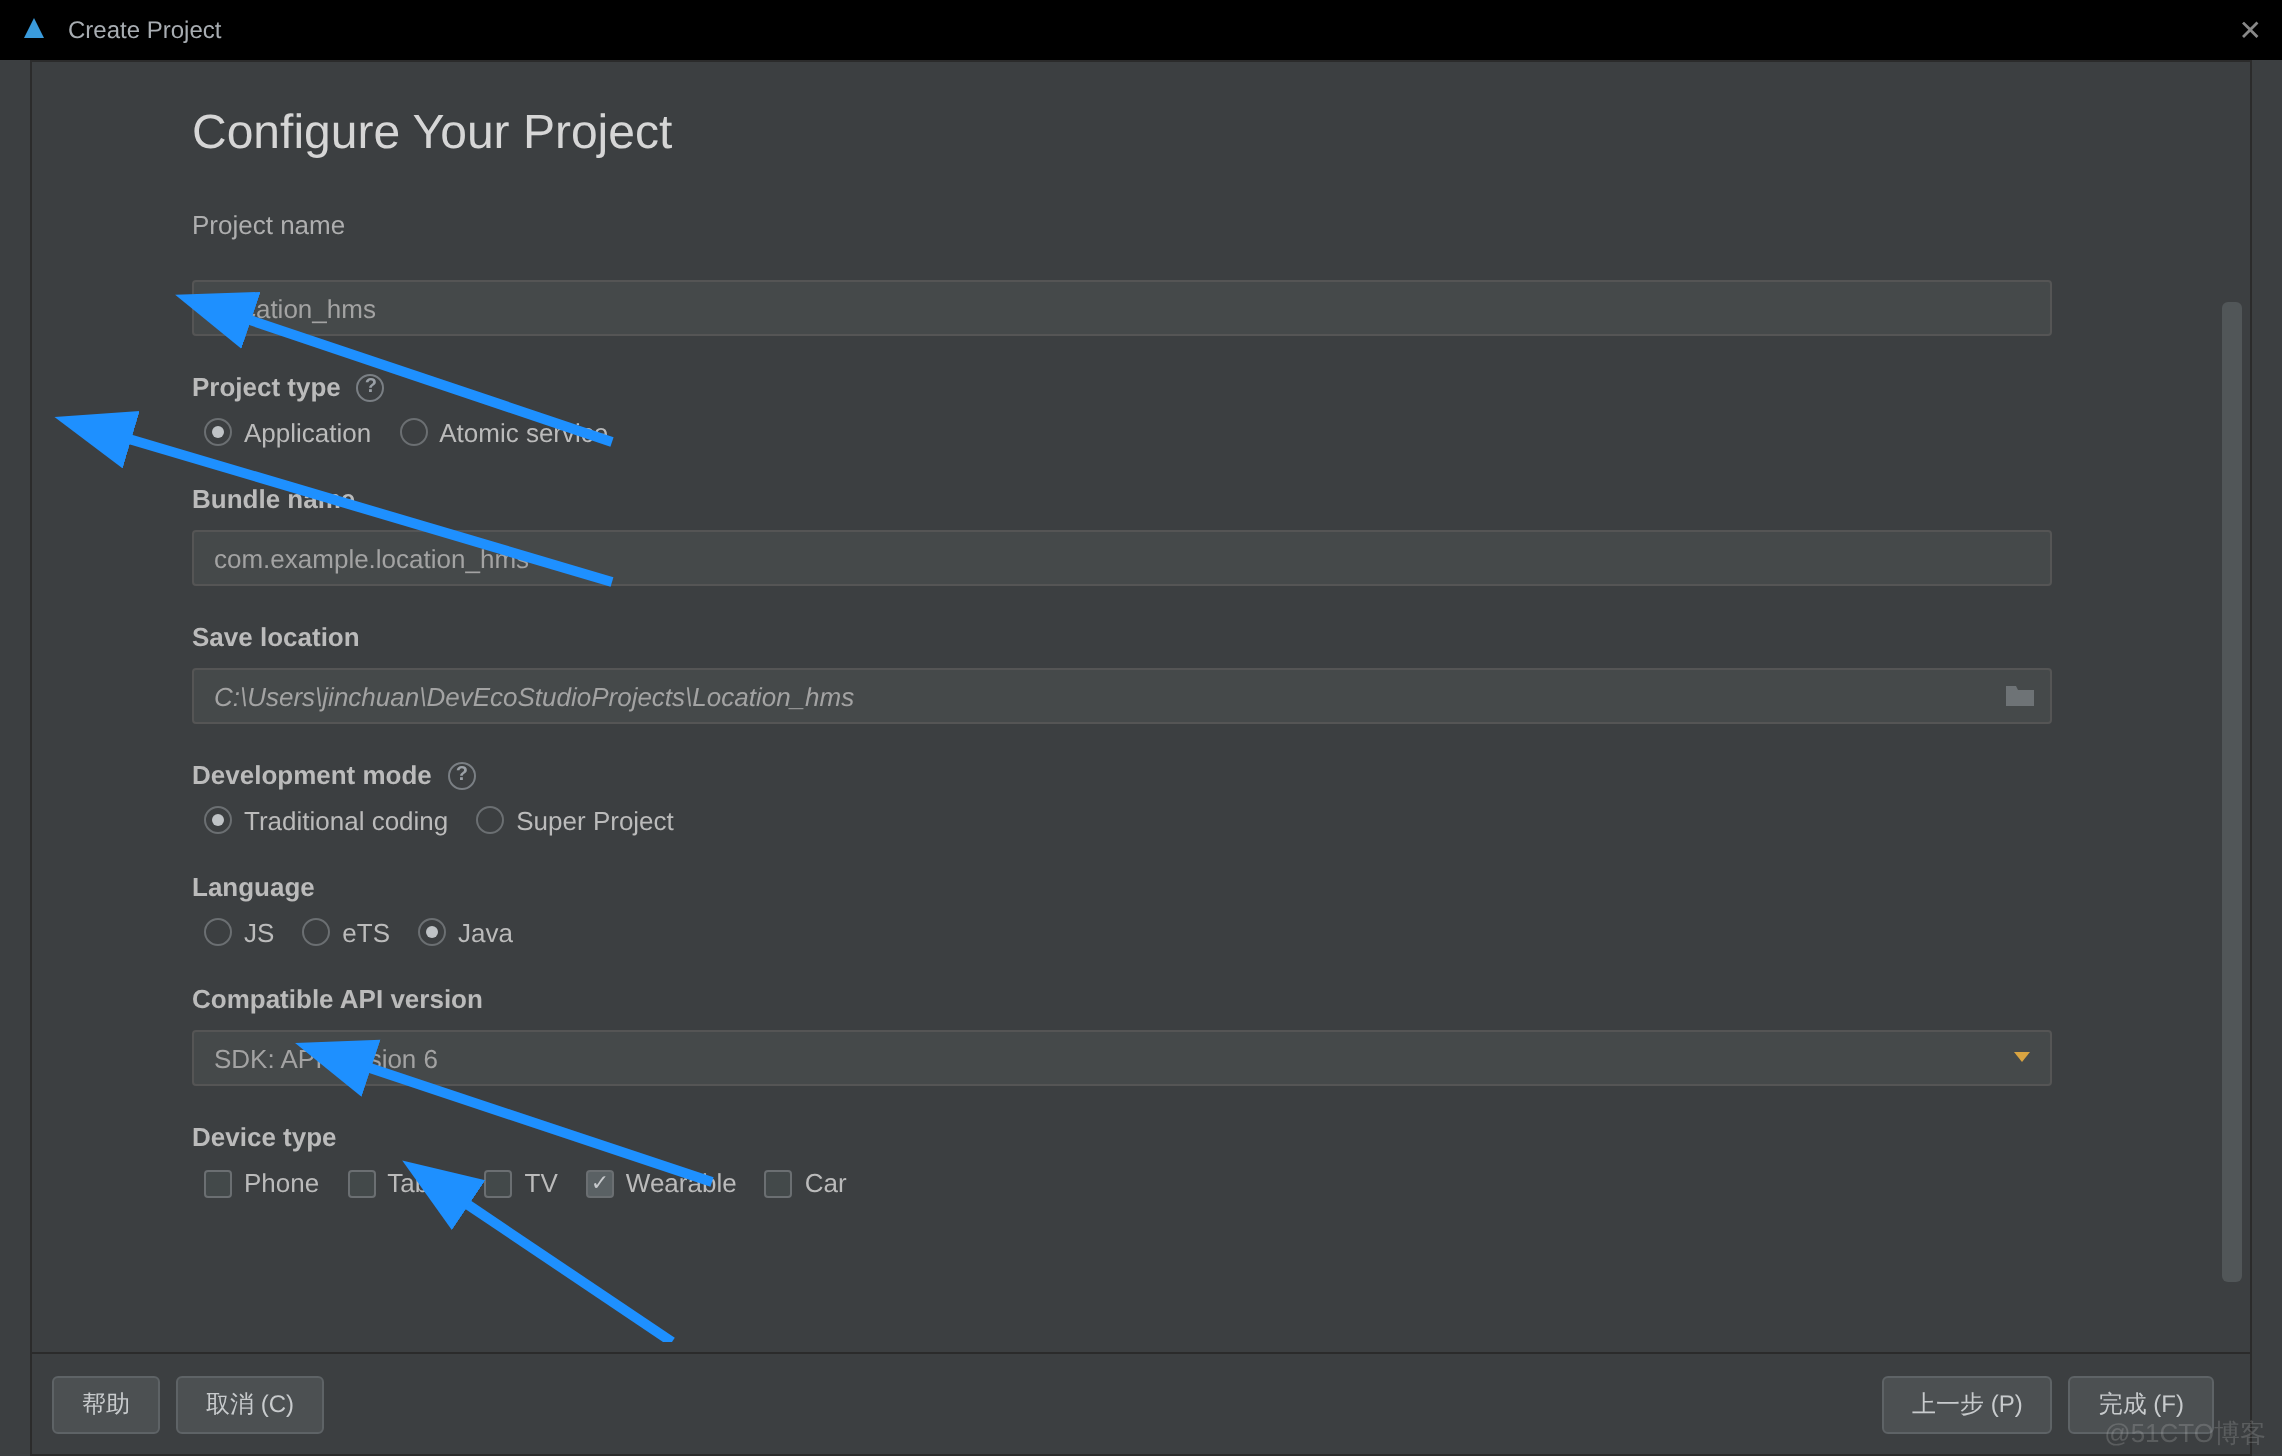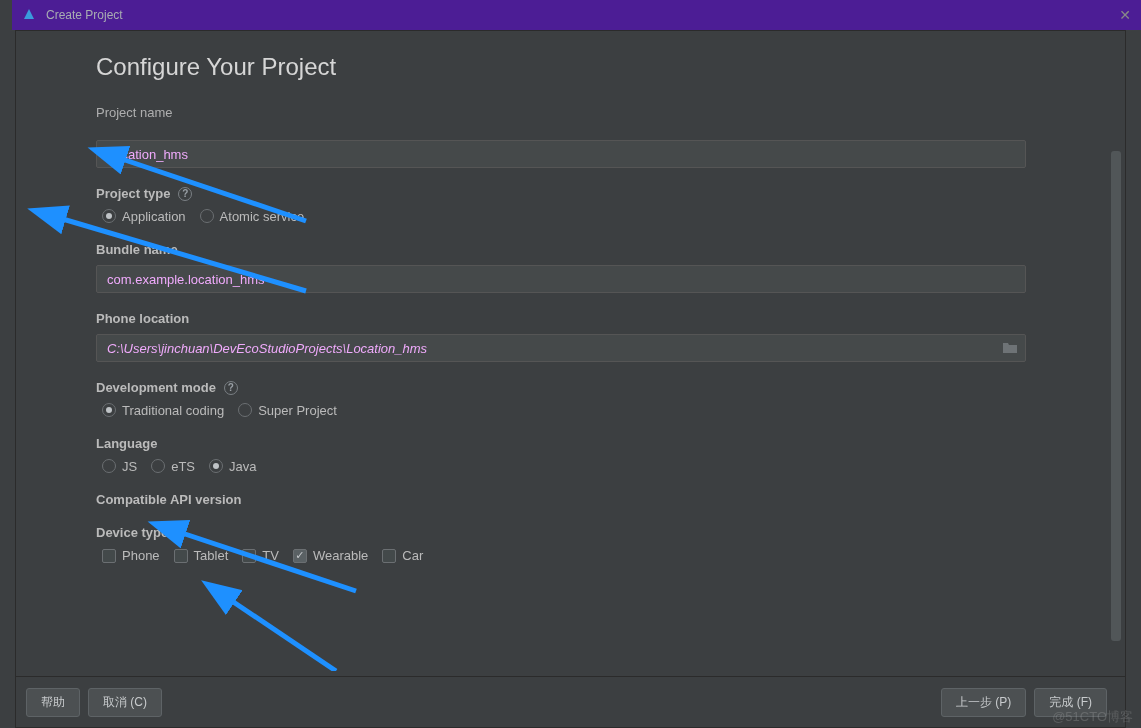--- a/index.html
+++ b/index.html
@@ -11,24 +11,23 @@
     color: #bbbbbb;
     font-size: 13px;
     overflow: hidden;
     position: relative;
   }
   .titlebar {
     display: flex;
     align-items: center;
     height: 30px;
     padding: 0 10px;
-    background: #4c1d95;
+    background: #000000;
     color: #a8adb2;
     font-size: 12px;
-    margin-left: 12px;
   }
   .titlebar .logo {
     width: 14px; height: 14px;
     margin-right: 10px;
     display: flex; align-items: center; justify-content: center;
   }
   .titlebar .close {
     margin-left: auto;
     color: #888;
     font-size: 14px;
@@ -67,21 +66,21 @@
     font-size: 10px;
     line-height: 12px;
     text-align: center;
     color: #9aa0a6;
     margin-left: 8px;
   }
   .text-input, .select-input {
     width: 930px;
     background: #45494a;
     border: 1px solid #555;
-    color: #f0abfc;
+    color: #a3a3a3;
     font-size: 13px;
     padding: 6px 10px;
     height: 28px;
     border-radius: 2px;
   }
   .save-row { position: relative; width: 930px; font-style: italic; }
   .save-row .folder-ic {
     position: absolute; right: 8px; top: 6px; color: #777;
   }
   .select-input { display: flex; align-items: center; position: relative; }
@@ -207,21 +206,21 @@
       </div>
     <div class="radio">
         <span class="dot"></span>
         <span>Atomic service</span>
       </div>
   </div>
 
   <div class="field-label">Bundle name</div>
   <div class="text-input">com.example.location_hms</div>
 
-  <div class="field-label">Phone location</div>
+  <div class="field-label">Save location</div>
   <div class="save-row">
     <div class="text-input">C:\Users\jinchuan\DevEcoStudioProjects\Location_hms</div>
     <span class="folder-ic">
       <svg width="16" height="14" viewBox="0 0 16 14">
           <path d="M1 3h5l1 2h8v8H1z" fill="#6e7376"></path>
         </svg>
     </span>
   </div>
 
   <div class="field-label">
@@ -249,20 +248,24 @@
         <span class="dot"></span>
         <span>eTS</span>
       </div>
     <div class="radio selected">
         <span class="dot"></span>
         <span>Java</span>
       </div>
   </div>
 
   <div class="field-label">Compatible API version</div>
+  <div class="select-input">
+    <span>SDK: API Version 6</span>
+    <span class="caret"></span>
+  </div>
 
   <div class="field-label">Device type</div>
   <div class="check-row">
     <div class="check">
         <span class="box"></span>
         <span>Phone</span>
       </div>
     <div class="check">
         <span class="box"></span>
         <span>Tablet</span>

